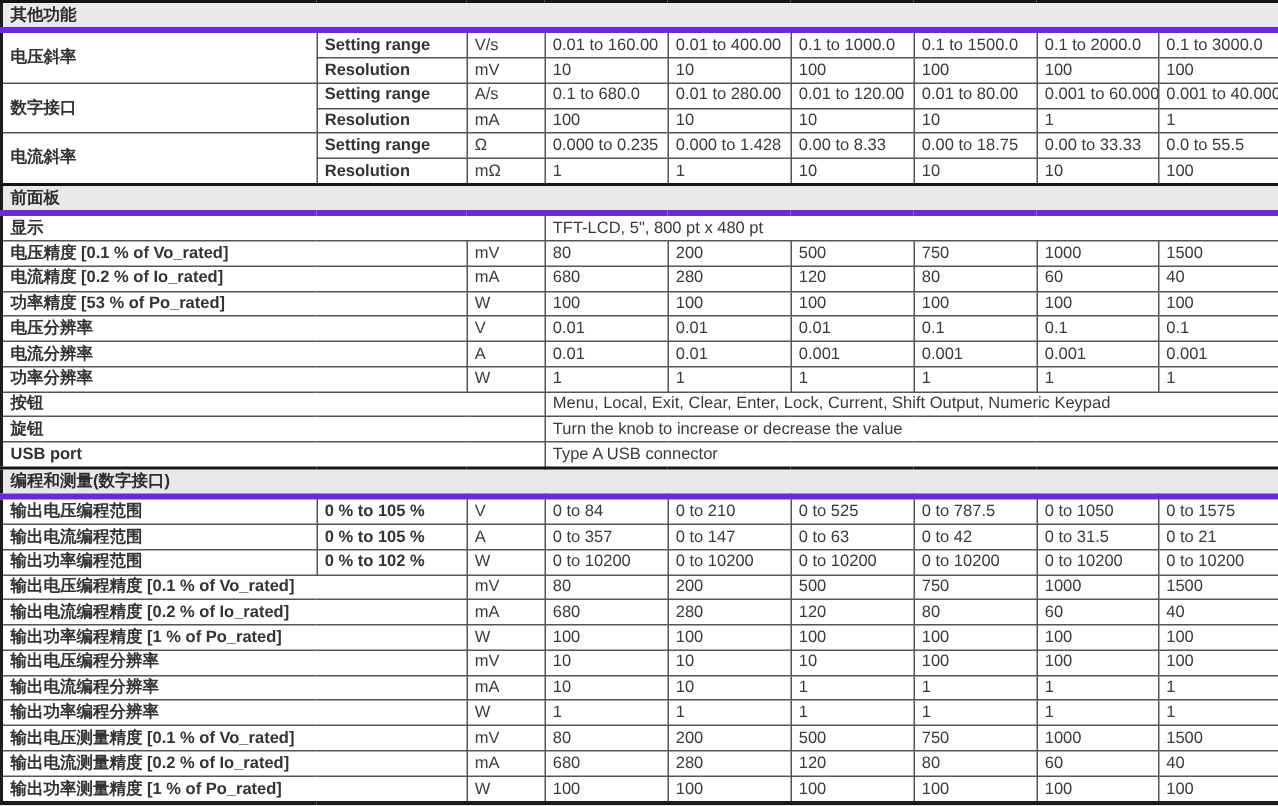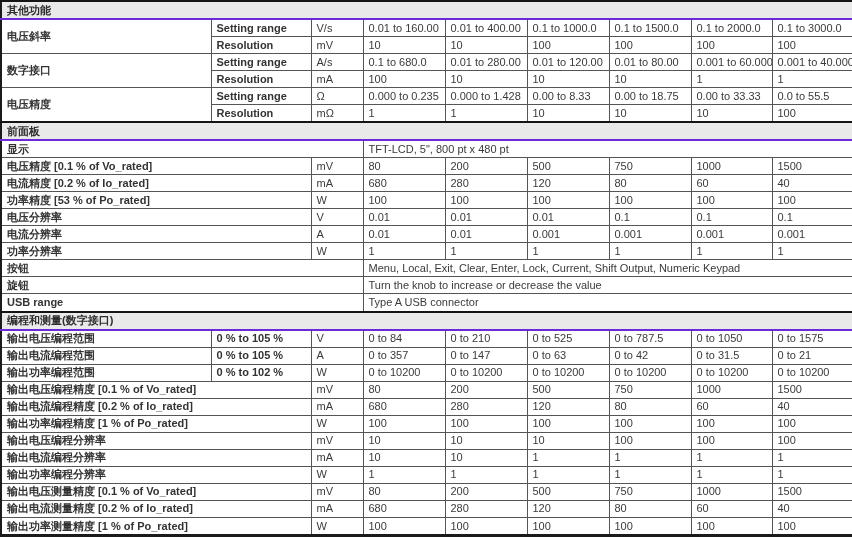--- a/index.html
+++ b/index.html
@@ -11,21 +11,21 @@
   }
   table.spec td{
     border:1px solid #555;padding:0 5px;height:14px;line-height:1.15;
     overflow:hidden;white-space:nowrap;text-align:left;vertical-align:middle;
   }
   td.lbl{font-weight:bold;color:#333;margin-left:48px;}
   td.sub{font-weight:bold;color:#333;}
   td.unit{text-align:center;margin-left:44px;}
   tr.sec td{
     background:#e9e9e9;font-weight:bold;color:#2d2d2d;
-    border-top:2px solid #141414;border-bottom:2px solid #6d28d9;
+    border-top:2px solid #141414;border-bottom:4px solid #6d28d9;
   }
   td.ml{border-top:hidden;} 
 </style>
 </head>
 <body>
 
 <div class="page">
 <table class="spec">
   <colgroup>
     <col style="width:210px">
@@ -82,21 +82,21 @@
     <td class="unit">mA</td>
     <td class="val">100</td>
     <td class="val">10</td>
     <td class="val">10</td>
     <td class="val">10</td>
     <td class="val">1</td>
     <td class="val">1</td>
   </tr>
 
   <tr>
-    <td class="lbl" rowspan="2">电压精度</td>
+    <td class="lbl" rowspan="2">电流斜率</td>
     <td class="sub">Setting range</td>
     <td class="unit">Ω</td>
     <td class="val">0.000 to 0.235</td>
     <td class="val">0.000 to 1.428</td>
     <td class="val">0.00 to 8.33</td>
     <td class="val">0.00 to 18.75</td>
     <td class="val">0.00 to 33.33</td>
     <td class="val">0.0 to 55.5</td>
   </tr>
   <tr>
@@ -182,21 +182,21 @@
 
   <tr>
     <td class="lbl" colspan="3">按钮</td>
     <td class="val" colspan="6">Menu, Local, Exit, Clear, Enter, Lock, Current, Shift Output, Numeric Keypad</td>
   </tr>
   <tr>
     <td class="lbl ml" colspan="3">旋钮</td>
     <td class="val" colspan="6">Turn the knob to increase or decrease the value</td>
   </tr>
   <tr>
-    <td class="lbl ml" colspan="3">USB range</td>
+    <td class="lbl ml" colspan="3">USB port</td>
     <td class="val" colspan="6">Type A USB connector</td>
   </tr>
 
   <tr class="sec">
     <td colspan="9">编程和测量(数字接口)</td>
   </tr>
 
   <tr>
     <td class="lbl">输出电压编程范围</td>
     <td class="sub">0 % to 105 %</td>

